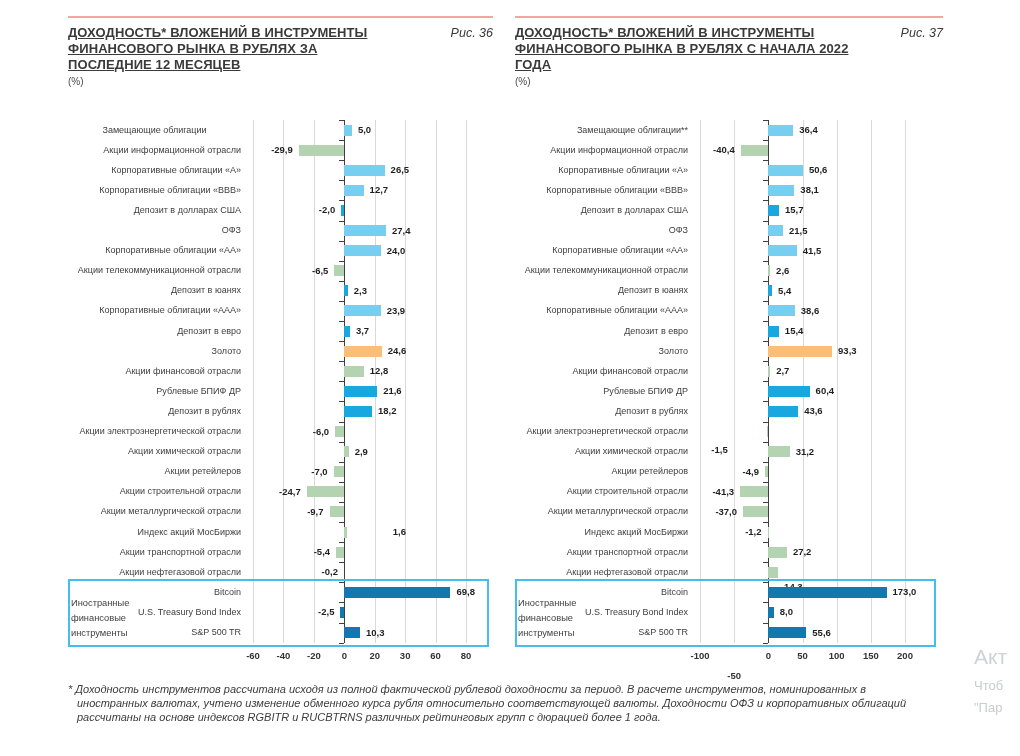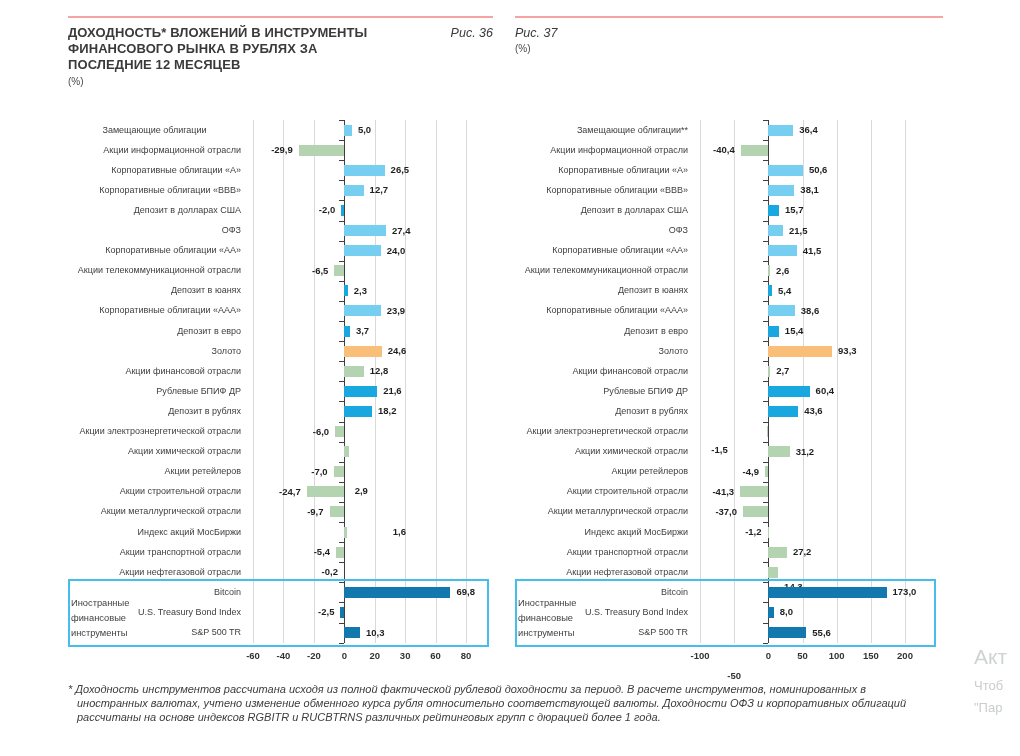--- a/index.html
+++ b/index.html
@@ -10,21 +10,21 @@
     color:#3f3f3f;
   }
   .figures-row{position:absolute;top:16px;left:0;width:1020px;}
   .figure{position:absolute;top:0;height:660px;}
   .figure.left{left:68px;width:425px;}
   .figure.right{left:515px;width:428px;}
   .title-rule{height:2px;background:#f5a3a3;width:100%;}
   .title-row{display:flex;justify-content:space-between;align-items:flex-start;margin-top:7px;}
   .fig-title{
     margin:0;font-size:13px;line-height:16px;font-weight:bold;color:#3a3a3a;
-    max-width:335px;letter-spacing:.1px;
+    max-width:335px;letter-spacing:.1px;text-decoration:underline;
   }
   .fig-num{font-style:italic;font-size:12.5px;color:#3a3a3a;white-space:nowrap;padding-top:1px;}
   .unit{font-size:10px;color:#4a4a4a;margin-top:3px;}
   .chart{position:absolute;left:0;top:104px;}
   .gridline{position:absolute;top:0;width:1px;background:#d9d9d9;}
   .zero-axis{position:absolute;top:0;width:1.5px;background:#3f3f3f;}
   .axis-tick{position:absolute;height:1px;background:#3f3f3f;}
   .cat-label{
     position:absolute;left:0;text-align:right;font-size:9px;color:#404040;
     white-space:nowrap;
@@ -152,21 +152,21 @@
         <div class="bar" style="top: 265.85px; width: 32.8629px; background: rgb(25, 167, 223); left: 276.286px;"></div>
         <div class="val-label" style="top: 265.35px; left: 315.149px;">21,6</div>
         <div class="cat-label" style="width: 173px; top: 285.95px;">Депозит в рублях</div>
         <div class="bar" style="top: 285.95px; width: 27.69px; background: rgb(25, 167, 223); left: 276.286px;"></div>
         <div class="val-label" style="top: 285.45px; left: 309.976px;">18,2</div>
         <div class="cat-label" style="width: 173px; top: 306.05px;">Акции электроэнергетической отрасли</div>
         <div class="bar" style="top: 306.05px; width: 9.12857px; background: rgb(180, 212, 177); left: 267.157px;"></div>
         <div class="val-label" style="top: 305.55px; left: 211.157px; width: 50px; text-align: right;">-6,0</div>
         <div class="cat-label" style="width: 173px; top: 326.15px;">Акции химической отрасли</div>
         <div class="bar" style="top: 326.15px; width: 4.41214px; background: rgb(180, 212, 177); left: 276.286px;"></div>
-        <div class="val-label" style="top: 325.65px; left: 286.698px; margin-top: 39px;">2,9</div>
+        <div class="val-label" style="top: 325.65px; left: 286.698px;">2,9</div>
         <div class="cat-label" style="width: 173px; top: 346.25px;">Акции ретейлеров</div>
         <div class="bar" style="top: 346.25px; width: 10.65px; background: rgb(180, 212, 177); left: 265.636px;"></div>
         <div class="val-label" style="top: 345.75px; left: 209.636px; width: 50px; text-align: right;">-7,0</div>
         <div class="cat-label" style="width: 173px; top: 366.35px;">Акции строительной отрасли</div>
         <div class="bar" style="top: 366.35px; width: 37.5793px; background: rgb(180, 212, 177); left: 238.706px;"></div>
         <div class="val-label" style="top: 365.85px; left: 182.706px; width: 50px; text-align: right;">-24,7</div>
         <div class="cat-label" style="width: 173px; top: 386.45px;">Акции металлургической отрасли</div>
         <div class="bar" style="top: 386.45px; width: 14.7579px; background: rgb(180, 212, 177); left: 261.528px;"></div>
         <div class="val-label" style="top: 385.95px; left: 205.528px; width: 50px; text-align: right;">-9,7</div>
         <div class="cat-label" style="width: 173px; top: 406.55px;">Индекс акций МосБиржи</div>
@@ -185,20 +185,21 @@
         <div class="val-label" style="top: 486.45px; left: 216.482px; width: 50px; text-align: right;">-2,5</div>
         <div class="cat-label" style="width: 173px; top: 507.05px;">S&amp;P 500 TR</div>
         <div class="bar" style="top: 507.05px; width: 15.6707px; background: rgb(18, 120, 173); left: 276.286px;"></div>
         <div class="val-label" style="top: 506.55px; left: 297.956px;">10,3</div>
       </div>
   </section>
 
   <section class="figure right">
     <div class="title-rule"></div>
     <div class="title-row">
+      <h2 class="fig-title">ДОХОДНОСТЬ* ВЛОЖЕНИЙ В ИНСТРУМЕНТЫ ФИНАНСОВОГО РЫНКА В РУБЛЯХ С НАЧАЛА 2022 ГОДА</h2>
       <span class="fig-num">Рис. 37</span>
     </div>
     <div class="unit">(%)</div>
     <div class="chart" id="chart1" style="width: 445px; height: 550.6px;">
         <div class="gridline" style="left: 185px; height: 522.6px;"></div>
         <div class="axis-label" style="left: 165px; top: 529.6px;">-100</div>
         <div class="gridline" style="left: 219.167px; height: 522.6px;"></div>
         <div class="axis-label" style="left: 199.167px; top: 550px;">-50</div>
         <div class="axis-label" style="left: 233.333px; top: 529.6px;">0</div>
         <div class="gridline" style="left: 287.5px; height: 522.6px;"></div>

